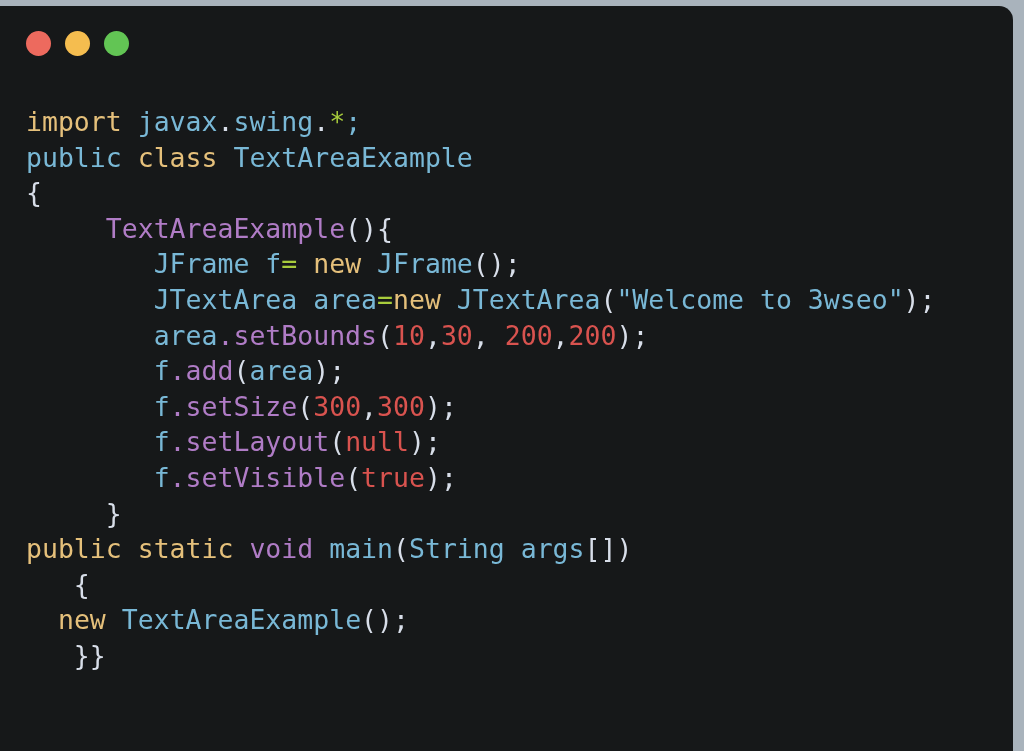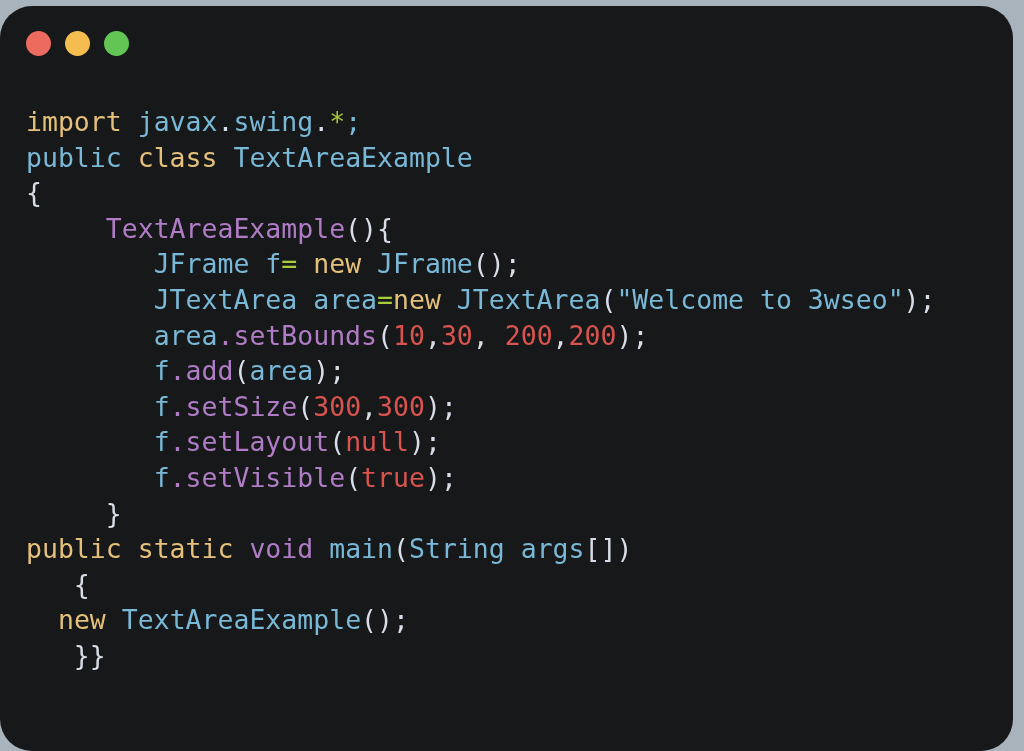--- a/index.html
+++ b/index.html
@@ -24,21 +24,20 @@
     position: absolute;
     left: 0;
     top: 6px;
     width: 1013px;
     height: 745px;
     background: #161819;
     border-top-right-radius: 14px;
     border-top-left-radius: 0px;
     box-sizing: border-box;
     overflow: hidden;
-    border-radius: 32px;
   }
   
   #titlebar {
     position: absolute;
     left: 0; top: 0;
     width: 100%;
     height: 74px;
     display: flex;
     align-items: center;
     padding-left: 26px;

